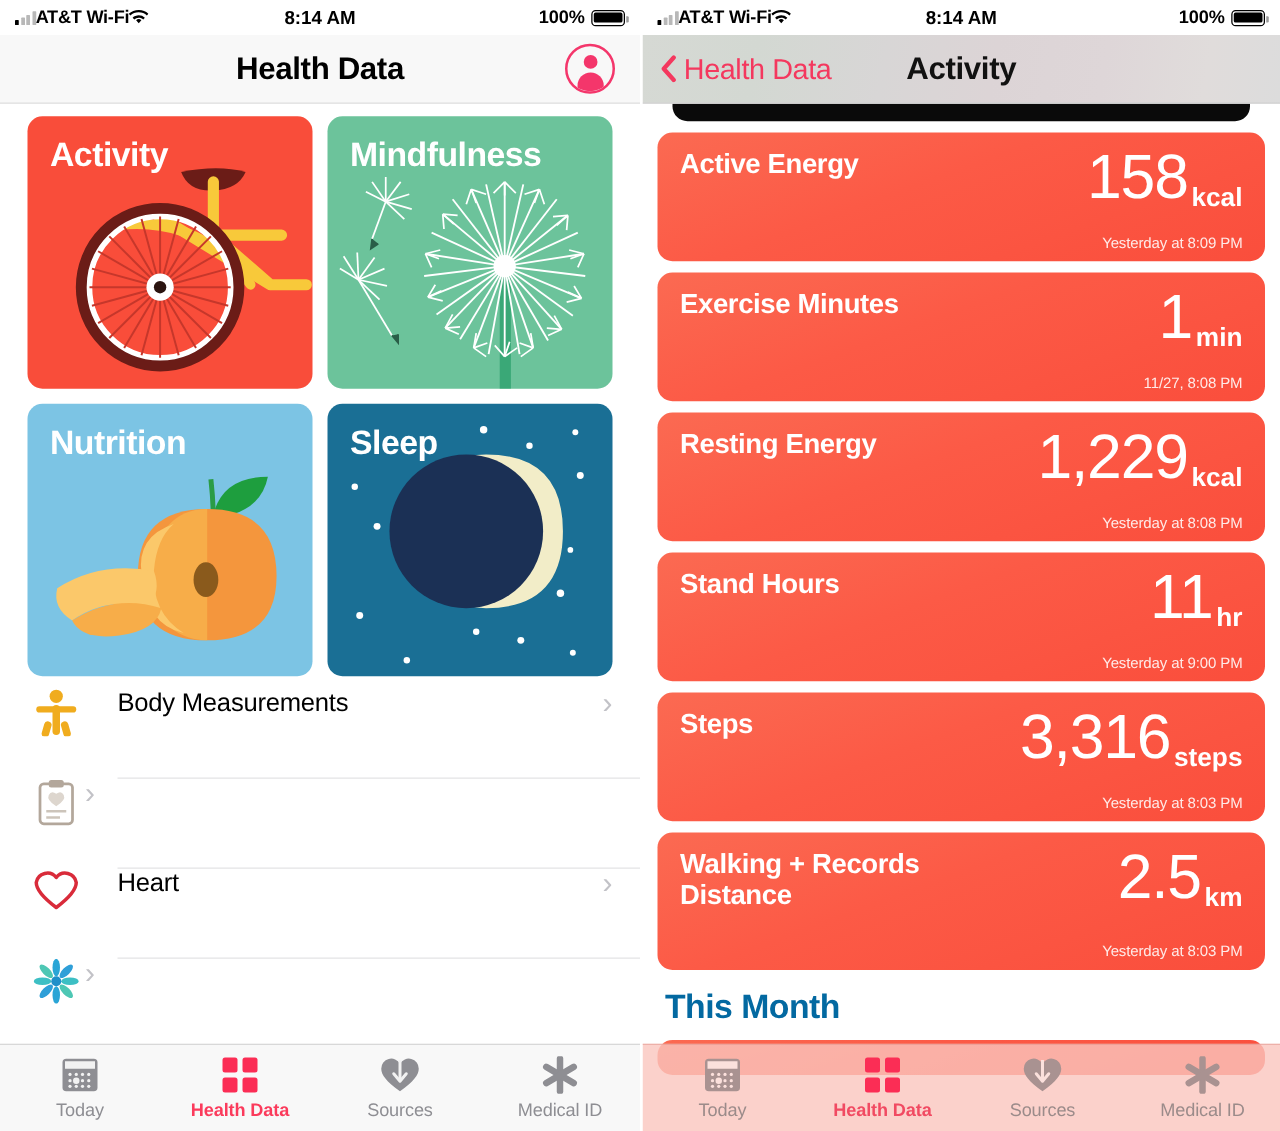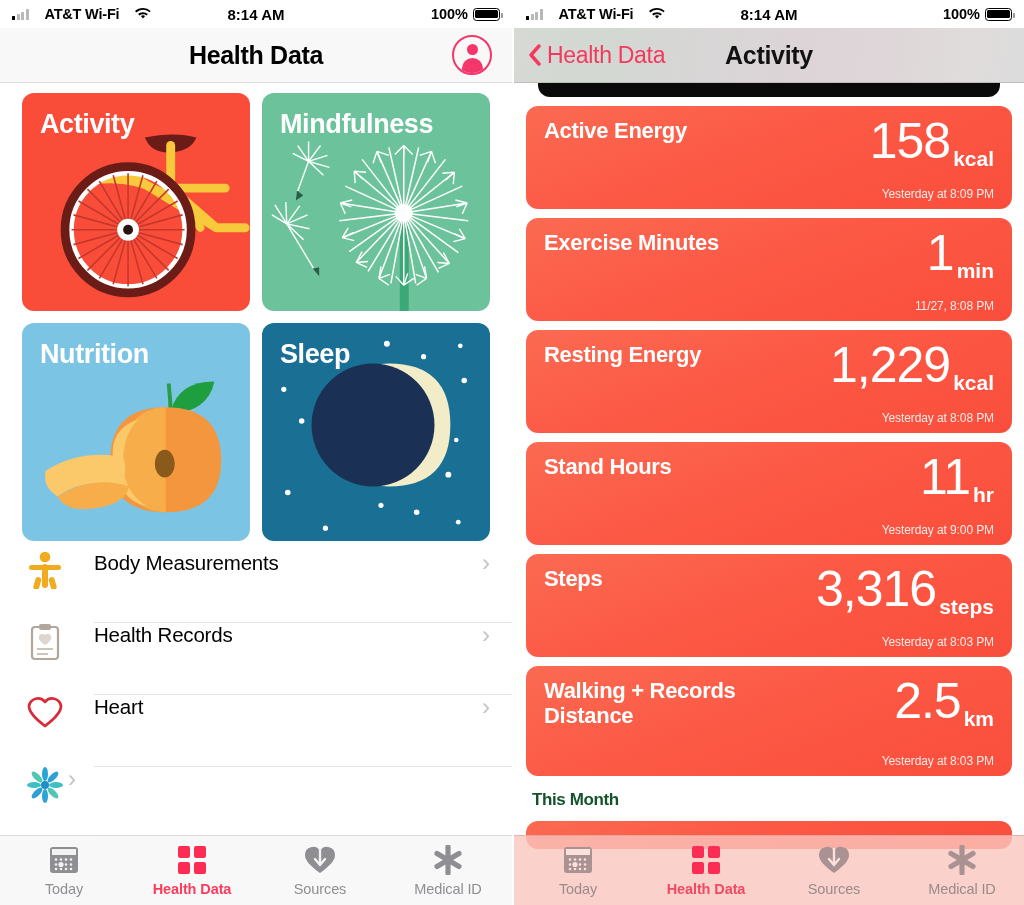--- a/index.html
+++ b/index.html
@@ -12,21 +12,21 @@
   .screens { display: flex; width: 1024px; height: 905px; }
   .phone { position: relative; width: 512px; height: 905px; background: #ffffff; overflow: hidden; }
   .phone.right { border-left: 2px solid #ffffff; }
 
   
   .statusbar {
     height: 28px; display: flex; align-items: center;
     padding: 0 12px; font-size: 15px; font-weight: bold; color: #000;
     position: relative; z-index: 40;
   }
-  .sb-left { display: flex; align-items: center; gap: 16px; flex: 1; }
+  .sb-left { display: flex; align-items: center; gap: 0; flex: 1; }
   .sb-center { position: absolute; left: 0; right: 0; text-align: center; font-size: 15px; font-weight: bold; pointer-events: none; }
   .sb-right { display: flex; align-items: center; gap: 5px; margin-left: auto; z-index: 2; }
   .bars { display: flex; align-items: flex-end; gap: 1.5px; height: 11px; }
   .bars i { width: 3px; background: #000; border-radius: 0.5px; display: block; }
   .bars i:nth-child(1) { height: 4px; }
   .bars i:nth-child(2) { height: 6px; background: #b8b8b8; }
   .bars i:nth-child(3) { height: 8px; background: #b8b8b8; }
   .bars i:nth-child(4) { height: 11px; background: #b8b8b8; }
   .carrier { font-size: 14.5px; font-weight: bold; letter-spacing: -0.2px; }
   .wifi { width: 16px; height: 12px; position: relative; }
@@ -109,21 +109,21 @@
     position: relative; margin-top: 9px; border-radius: 12px;
     background: linear-gradient(160deg,#fb6a52 0%,#fc5a46 42%,#fa4e3c 100%);
     padding: 13px 18px 10px 18px; color: #fff; min-height: 103px;
   }
   .card .cname { font-size: 22px; font-weight: bold; letter-spacing: -0.3px; max-width: 55%; line-height: 1.12; }
   .card .val { position: absolute; right: 18px; top: 6px; display: flex; align-items: flex-end; }
   .card .val .num { font-size: 50px; font-weight: 300; letter-spacing: -1px; line-height: 1.18; }
   .card .val .unit { font-size: 21px; font-weight: bold; margin-left: 3px; }
   .card .ts { position: absolute; right: 18px; bottom: 8px; font-size: 12px; color: rgba(255,255,255,0.88); letter-spacing: -0.1px; }
   .card.tall { min-height: 110px; }
-  .section-title { font-size: 17px; font-weight: bold; color: #14532d; padding: 14px 6px 2px 6px; letter-spacing: -0.4px; }
+  .section-title { font-size: 27px; font-weight: bold; color: #0369a1; padding: 14px 6px 2px 6px; letter-spacing: -0.4px; }
   .card.partial { min-height: 28px; overflow: hidden; }
 </style>
 </head>
 <body>
 
 <div class="screens">
 
   <div class="phone left">
 
     <div class="statusbar">
@@ -344,21 +344,20 @@
         <div class="row">
           <span class="ico">
             <svg width="30" height="38" viewBox="0 0 30 38">
               <rect x="2" y="4" width="26" height="32" rx="3" fill="none" stroke="#b3a79b" stroke-width="2.2"></rect>
               <rect x="9" y="1" width="12" height="6" rx="2" fill="#b3a79b"></rect>
               <path d="M15 12 q4 -3 6 1 q2 4 -6 9 q-8 -5 -6 -9 q2 -4 6 -1z" fill="#ddd6ce"></path>
               <line x1="7" y1="26" x2="23" y2="26" stroke="#ccc4ba" stroke-width="2"></line>
               <line x1="7" y1="31" x2="18" y2="31" stroke="#ccc4ba" stroke-width="2"></line>
             </svg>
           </span>
-          <span class="rlabel">Health Records</span>
           <span class="chev">›</span>
           <span class="sep"></span>
         </div>
 
         <div class="row">
           <span class="ico">
             <svg width="36" height="34" viewBox="0 0 36 34">
               <path d="M18 31 C6 22 2 16 2 11 A9 9 0 0 1 18 7 A9 9 0 0 1 34 11 C34 16 30 22 18 31z" fill="none" stroke="#d92b3a" stroke-width="2.8" stroke-linejoin="round"></path>
             </svg>
           </span>

